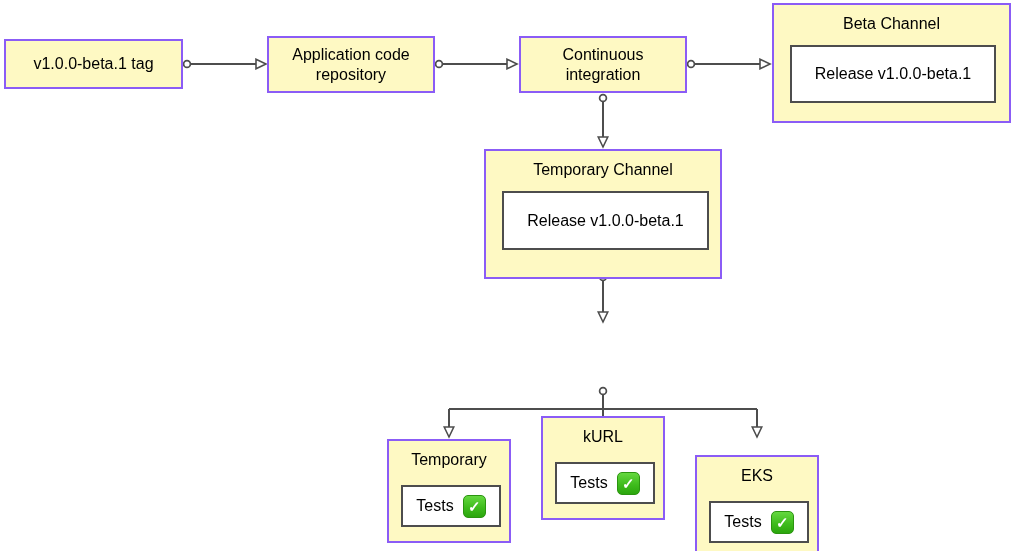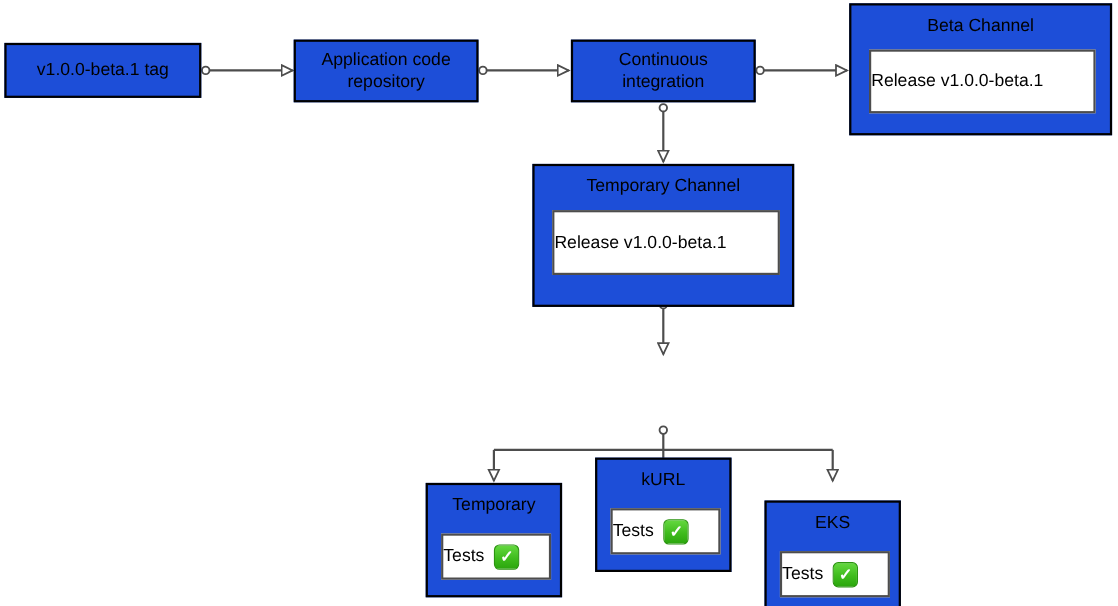--- a/index.html
+++ b/index.html
@@ -13,22 +13,22 @@
     overflow: hidden;
   }
   .edges-svg {
     position: absolute;
     left: 0; top: 0;
     width: 1016px; height: 551px;
   }
   .node {
     position: absolute;
     box-sizing: border-box;
-    background: #1d4ed8;
-    border: 2px solid #000000;
+    background: #fef9c3;
+    border: 2px solid #8b5cf6;
   }
   .leaf {
     display: flex;
     align-items: center;
     justify-content: center;
     text-align: center;
     font-size: 16px;
     line-height: 1.25;
     white-space: pre-line;
   }
@@ -39,21 +39,21 @@
     font-size: 16px;
     white-space: nowrap;
   }
   .inner-node {
     position: absolute;
     box-sizing: border-box;
     background: #ffffff;
     border: 2px solid #4d4d4d;
     display: flex;
     align-items: center;
-    justify-content: flex-start;
+    justify-content: center;
     font-size: 16px;
     white-space: nowrap;
   }
   .mono-node {
     font-family: "Liberation Mono", "DejaVu Sans Mono", monospace;
     font-weight: bold;
     font-size: 17px;
     letter-spacing: 1px;
   }
   .tests-row {

